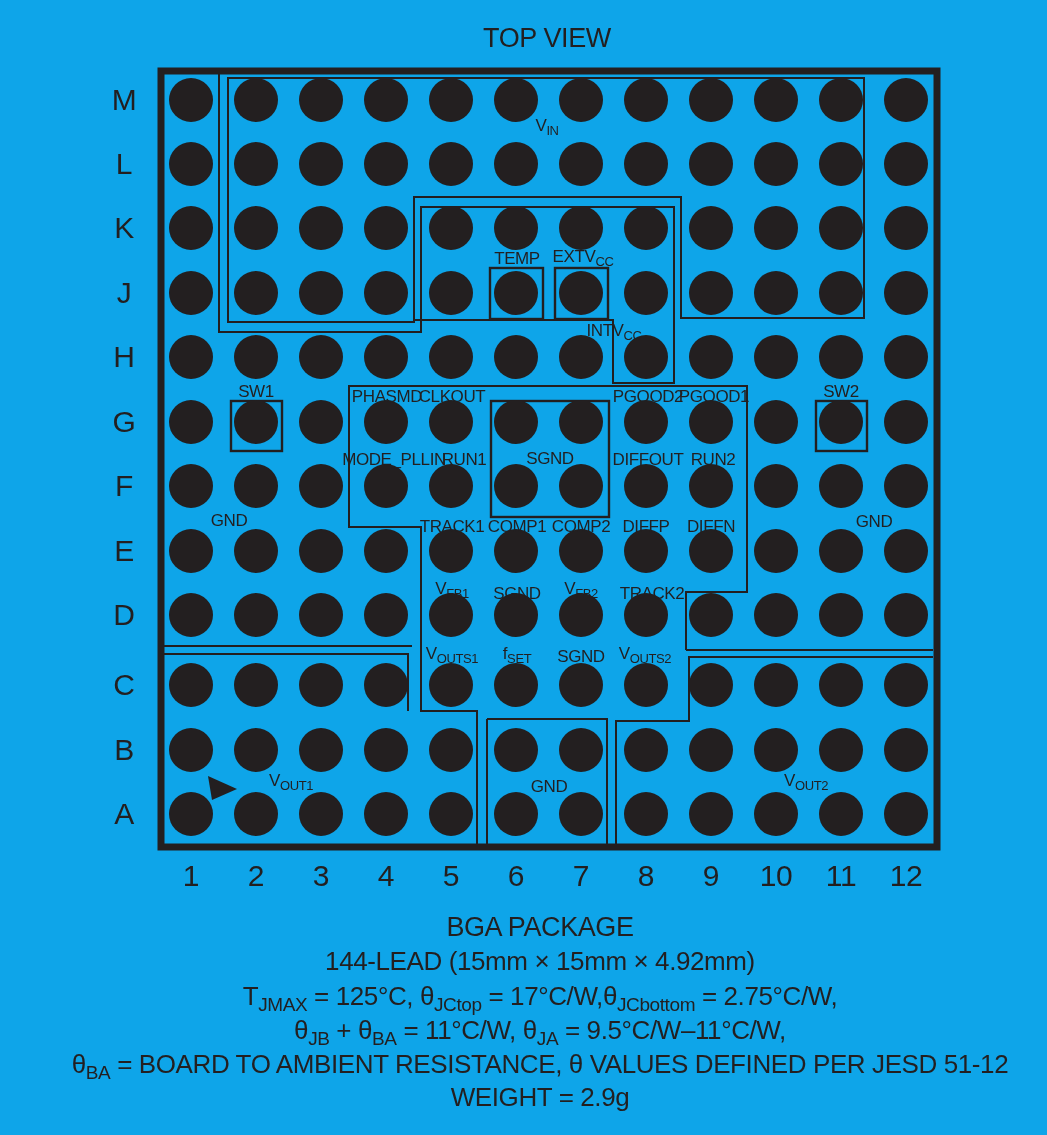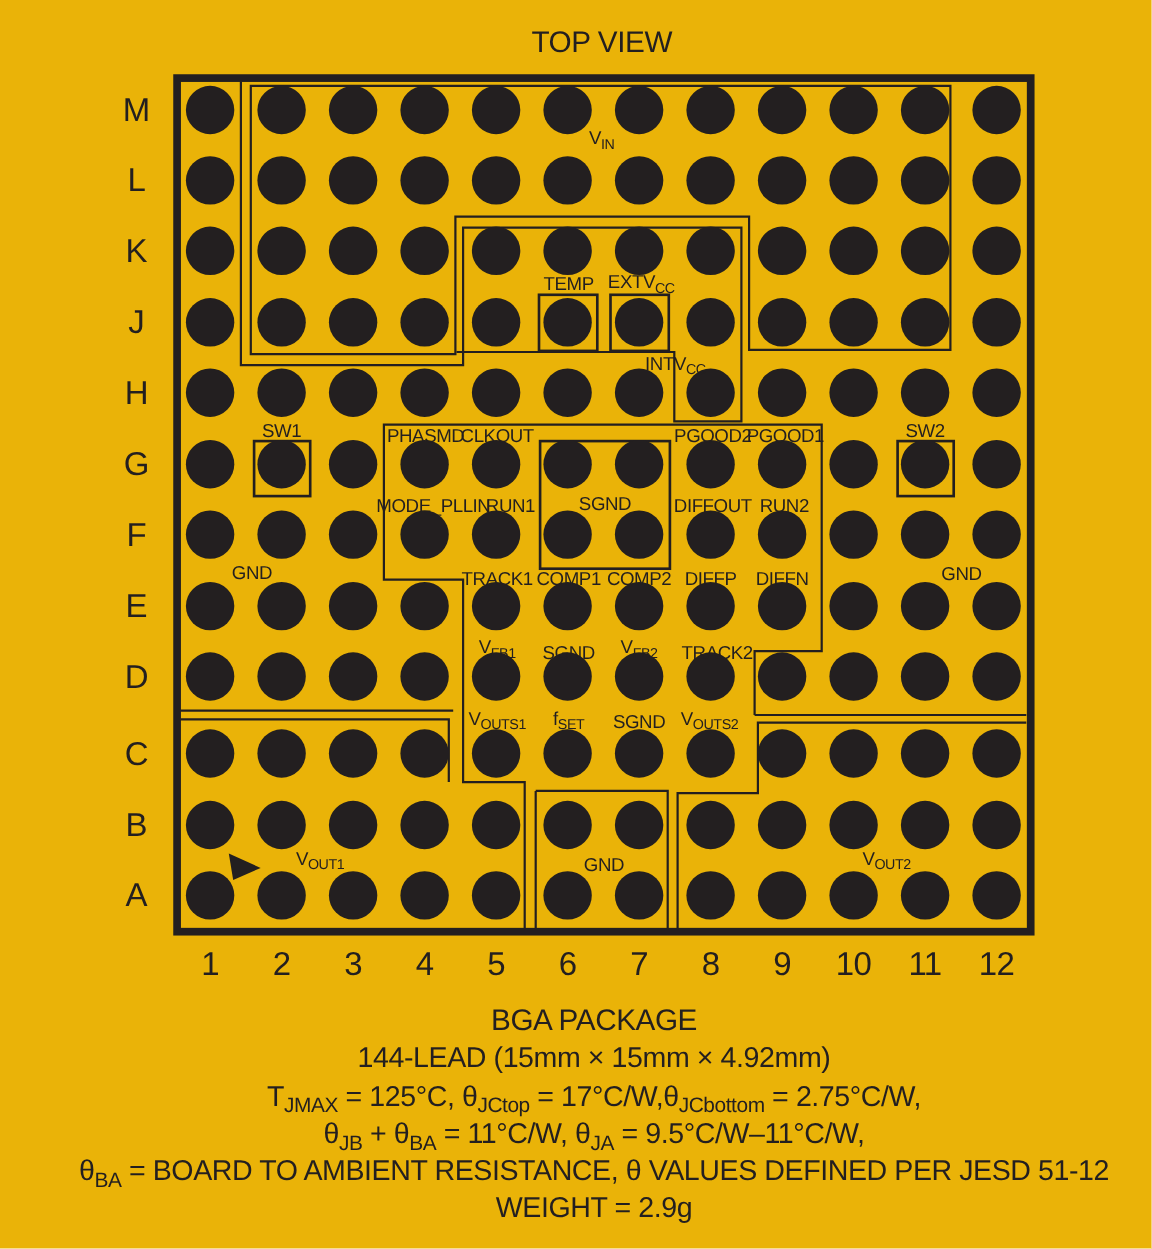--- a/index.html
+++ b/index.html
@@ -1,16 +1,16 @@
 <!DOCTYPE html>
 <html><head>
 <meta charset="utf-8">
 <style>
   html,body{margin:0;padding:0;background:#ffffff;}
-  .canvas{position:relative;width:1047px;height:1135px;background:#eab308;overflow:hidden;}
+  .canvas{position:relative;width:1047px;height:1135px;background:#0ea5e9;overflow:hidden;}
   svg text{fill:#231f20;font-family:"Liberation Sans",sans-serif;letter-spacing:-0.4px;}
   .title{font-size:27px;}
   .pin{font-size:17px;}
   .pin .sub{font-size:13px;}
   .rowcol{font-size:30px;}
   .outline{fill:none;stroke:#231f20;stroke-width:2;}
   .pinbox{fill:none;stroke:#231f20;stroke-width:2.4;}
   .pkgborder{fill:none;stroke:#231f20;stroke-width:7;}
 </style>
 </head>

